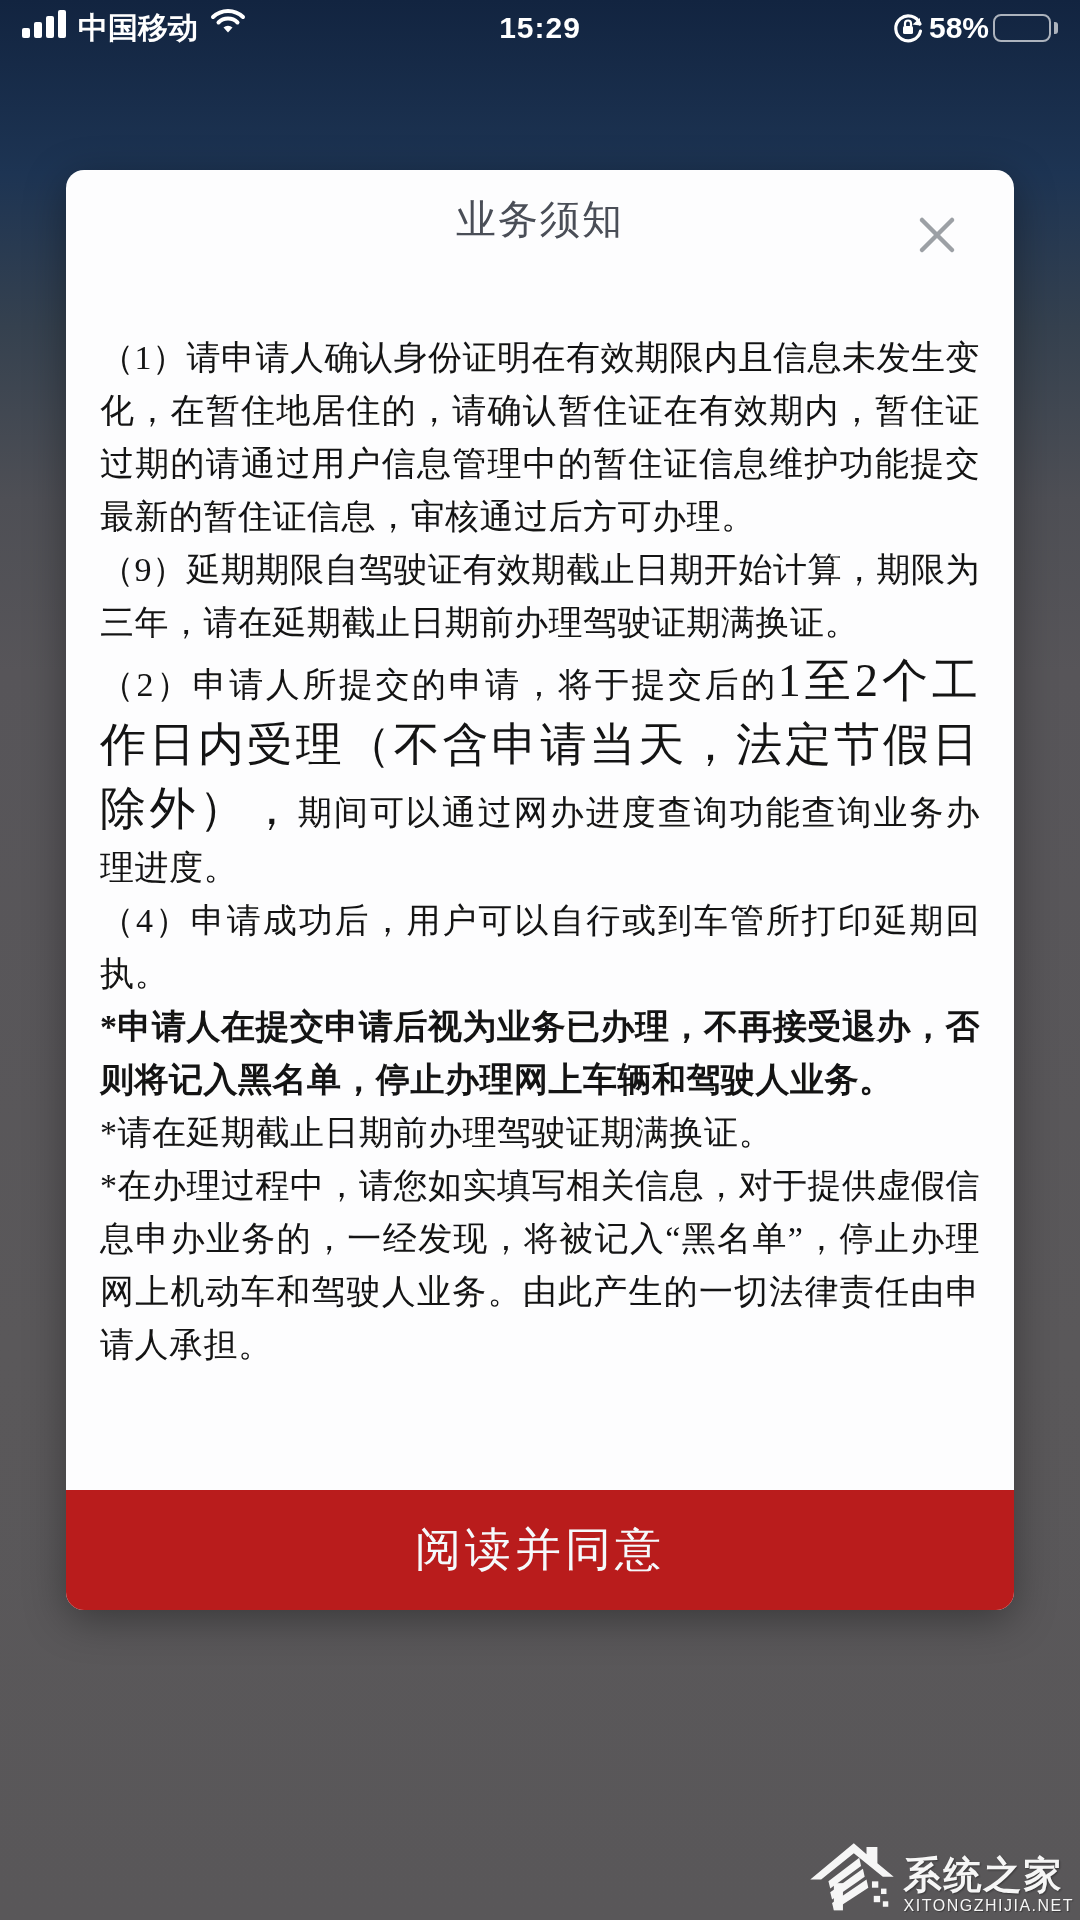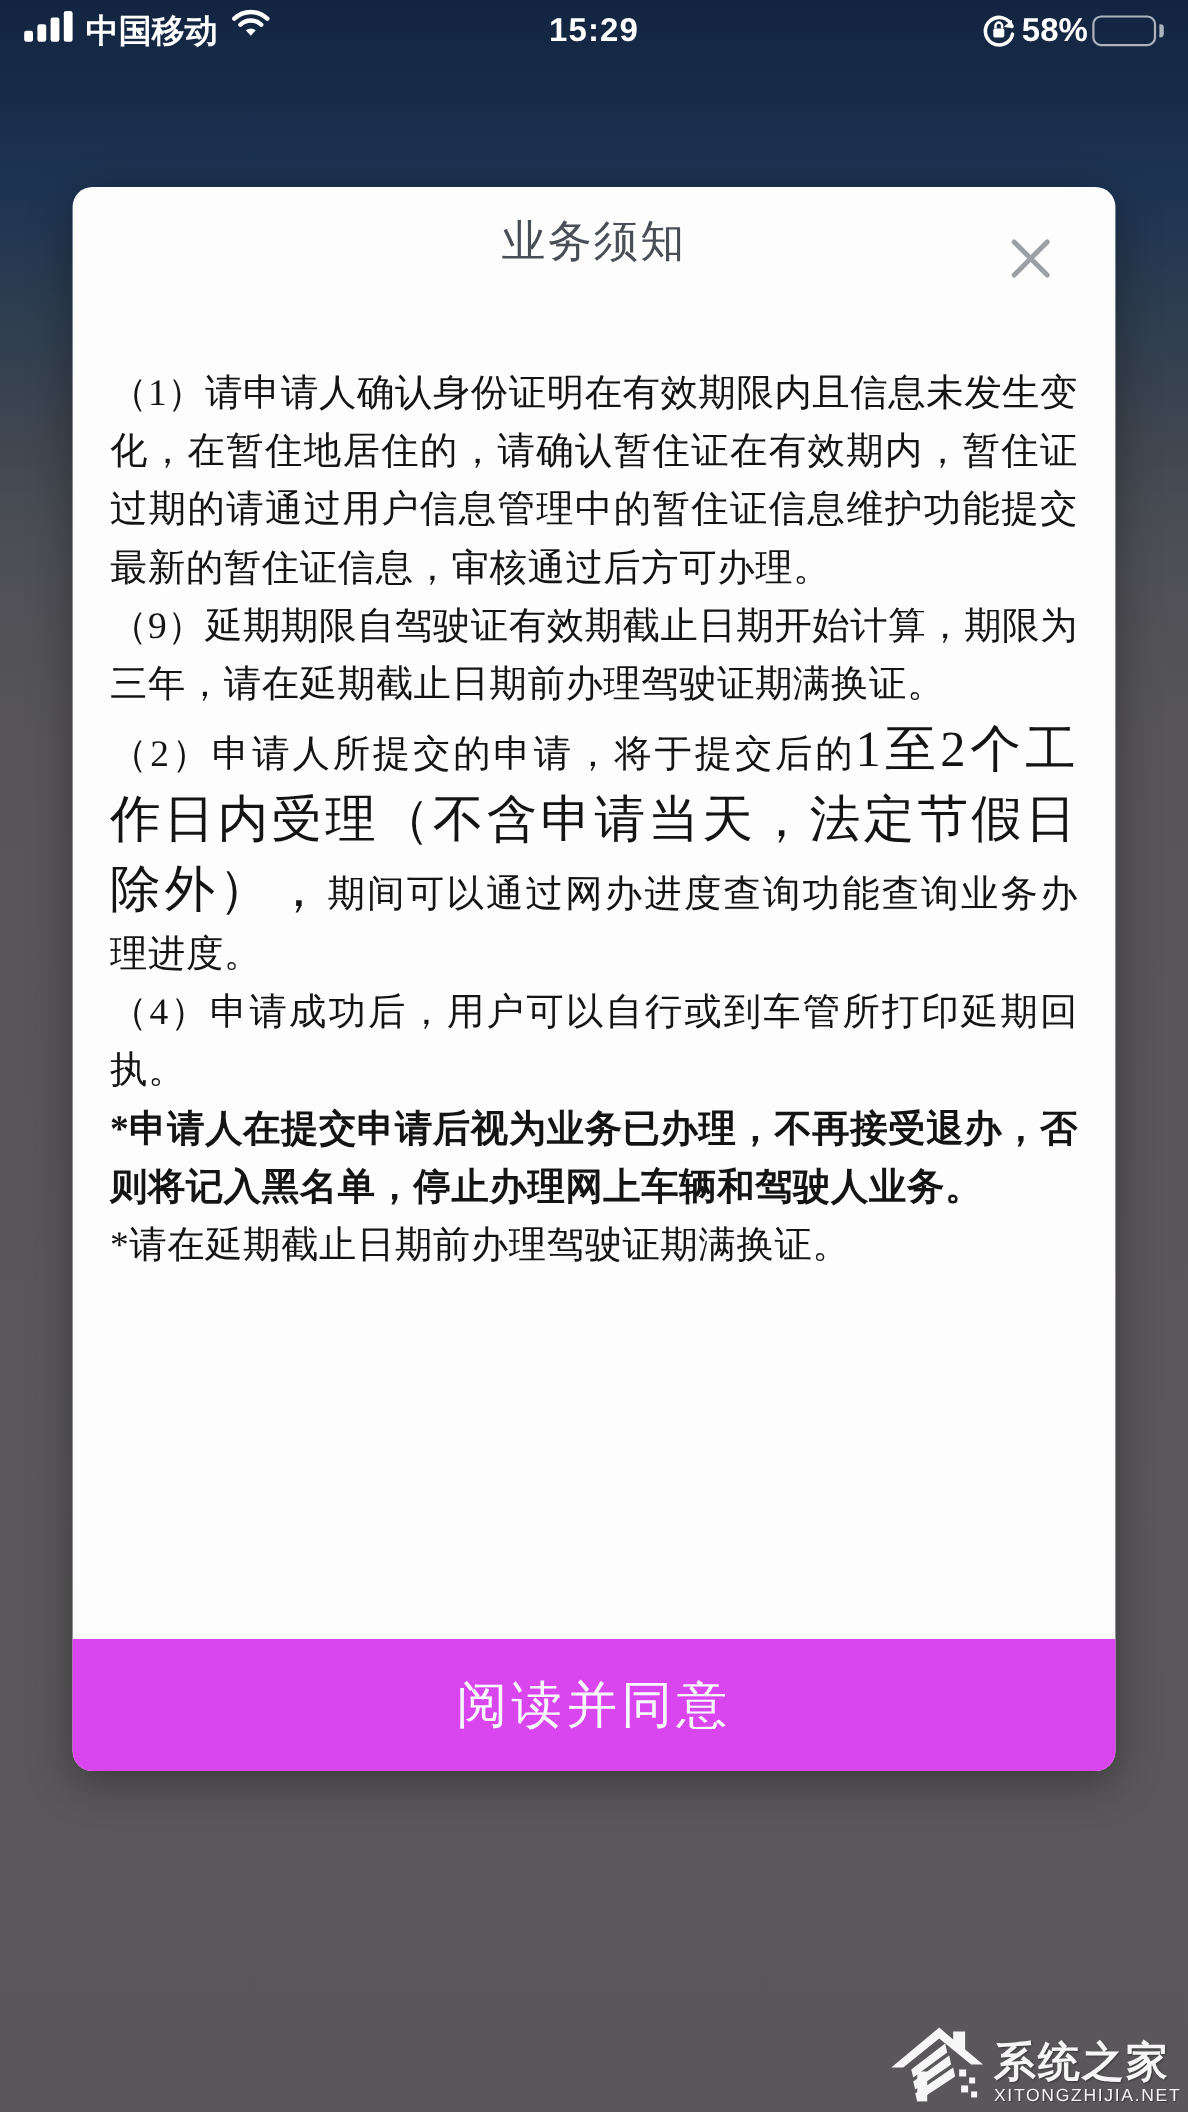--- a/index.html
+++ b/index.html
@@ -54,21 +54,21 @@
     margin-top:84px;padding:0 34px;
     font-size:34px;line-height:53px;color:#141414;
     text-align:justify;letter-spacing:0.5px;
   }
   .modal-body p{margin:0;font-family:Liberation Serif, serif;}
   .seg-big{font-size:46px;line-height:64px;letter-spacing:2px;}
   .note-bold{font-weight:700;}
 
   .agree-btn{
     position:absolute;left:0;right:0;bottom:0;height:120px;
-    background:#d946ef;border:none;border-radius:0 0 18px 18px;
+    background:#b91c1c;border:none;border-radius:0 0 18px 18px;
     color:#f5f9fc;font-size:46px;letter-spacing:4px;
     font-family:inherit;cursor:pointer;
     display:flex;align-items:center;justify-content:center;
   }
 
   
   .watermark{
     position:absolute;right:6px;bottom:6px;
     display:flex;align-items:flex-end;gap:6px;
     color:#ffffff;opacity:.95;text-align:center;
@@ -128,20 +128,21 @@
       </span>
     </div>
 
     <div class="modal-body">
       <p>（1）请申请人确认身份证明在有效期限内且信息未发生变化，在暂住地居住的，请确认暂住证在有效期内，暂住证过期的请通过用户信息管理中的暂住证信息维护功能提交最新的暂住证信息，审核通过后方可办理。</p>
       <p>（9）延期期限自驾驶证有效期截止日期开始计算，期限为三年，请在延期截止日期前办理驾驶证期满换证。</p>
       <p><span>（2）申请人所提交的申请，将于提交后的</span><span class="seg-big">1至2个工作日内受理（不含申请当天，法定节假日除外），</span><span>期间可以通过网办进度查询功能查询业务办理进度。</span></p>
       <p>（4）申请成功后，用户可以自行或到车管所打印延期回执。</p>
       <p class="note-bold">*申请人在提交申请后视为业务已办理，不再接受退办，否则将记入黑名单，停止办理网上车辆和驾驶人业务。</p>
       <p>*请在延期截止日期前办理驾驶证期满换证。</p>
+      <p>*在办理过程中，请您如实填写相关信息，对于提供虚假信息申办业务的，一经发现，将被记入“黑名单”，停止办理网上机动车和驾驶人业务。由此产生的一切法律责任由申请人承担。</p>
     </div>
 
     <button class="agree-btn">阅读并同意</button>
   </div>
 
   <div class="watermark">
     <span style="display:flex;">
       <svg width="92" height="78" viewBox="0 0 100 86">
         <path d="M4 48 L52 8 L66 20 L66 12 L78 12 L78 30 L96 45 L84 45 L52 19 L16 48 Z" fill="#fff"></path>
         <path d="M24 50 L58 24 L60 33 L26 58 Z" fill="#fff"></path>

